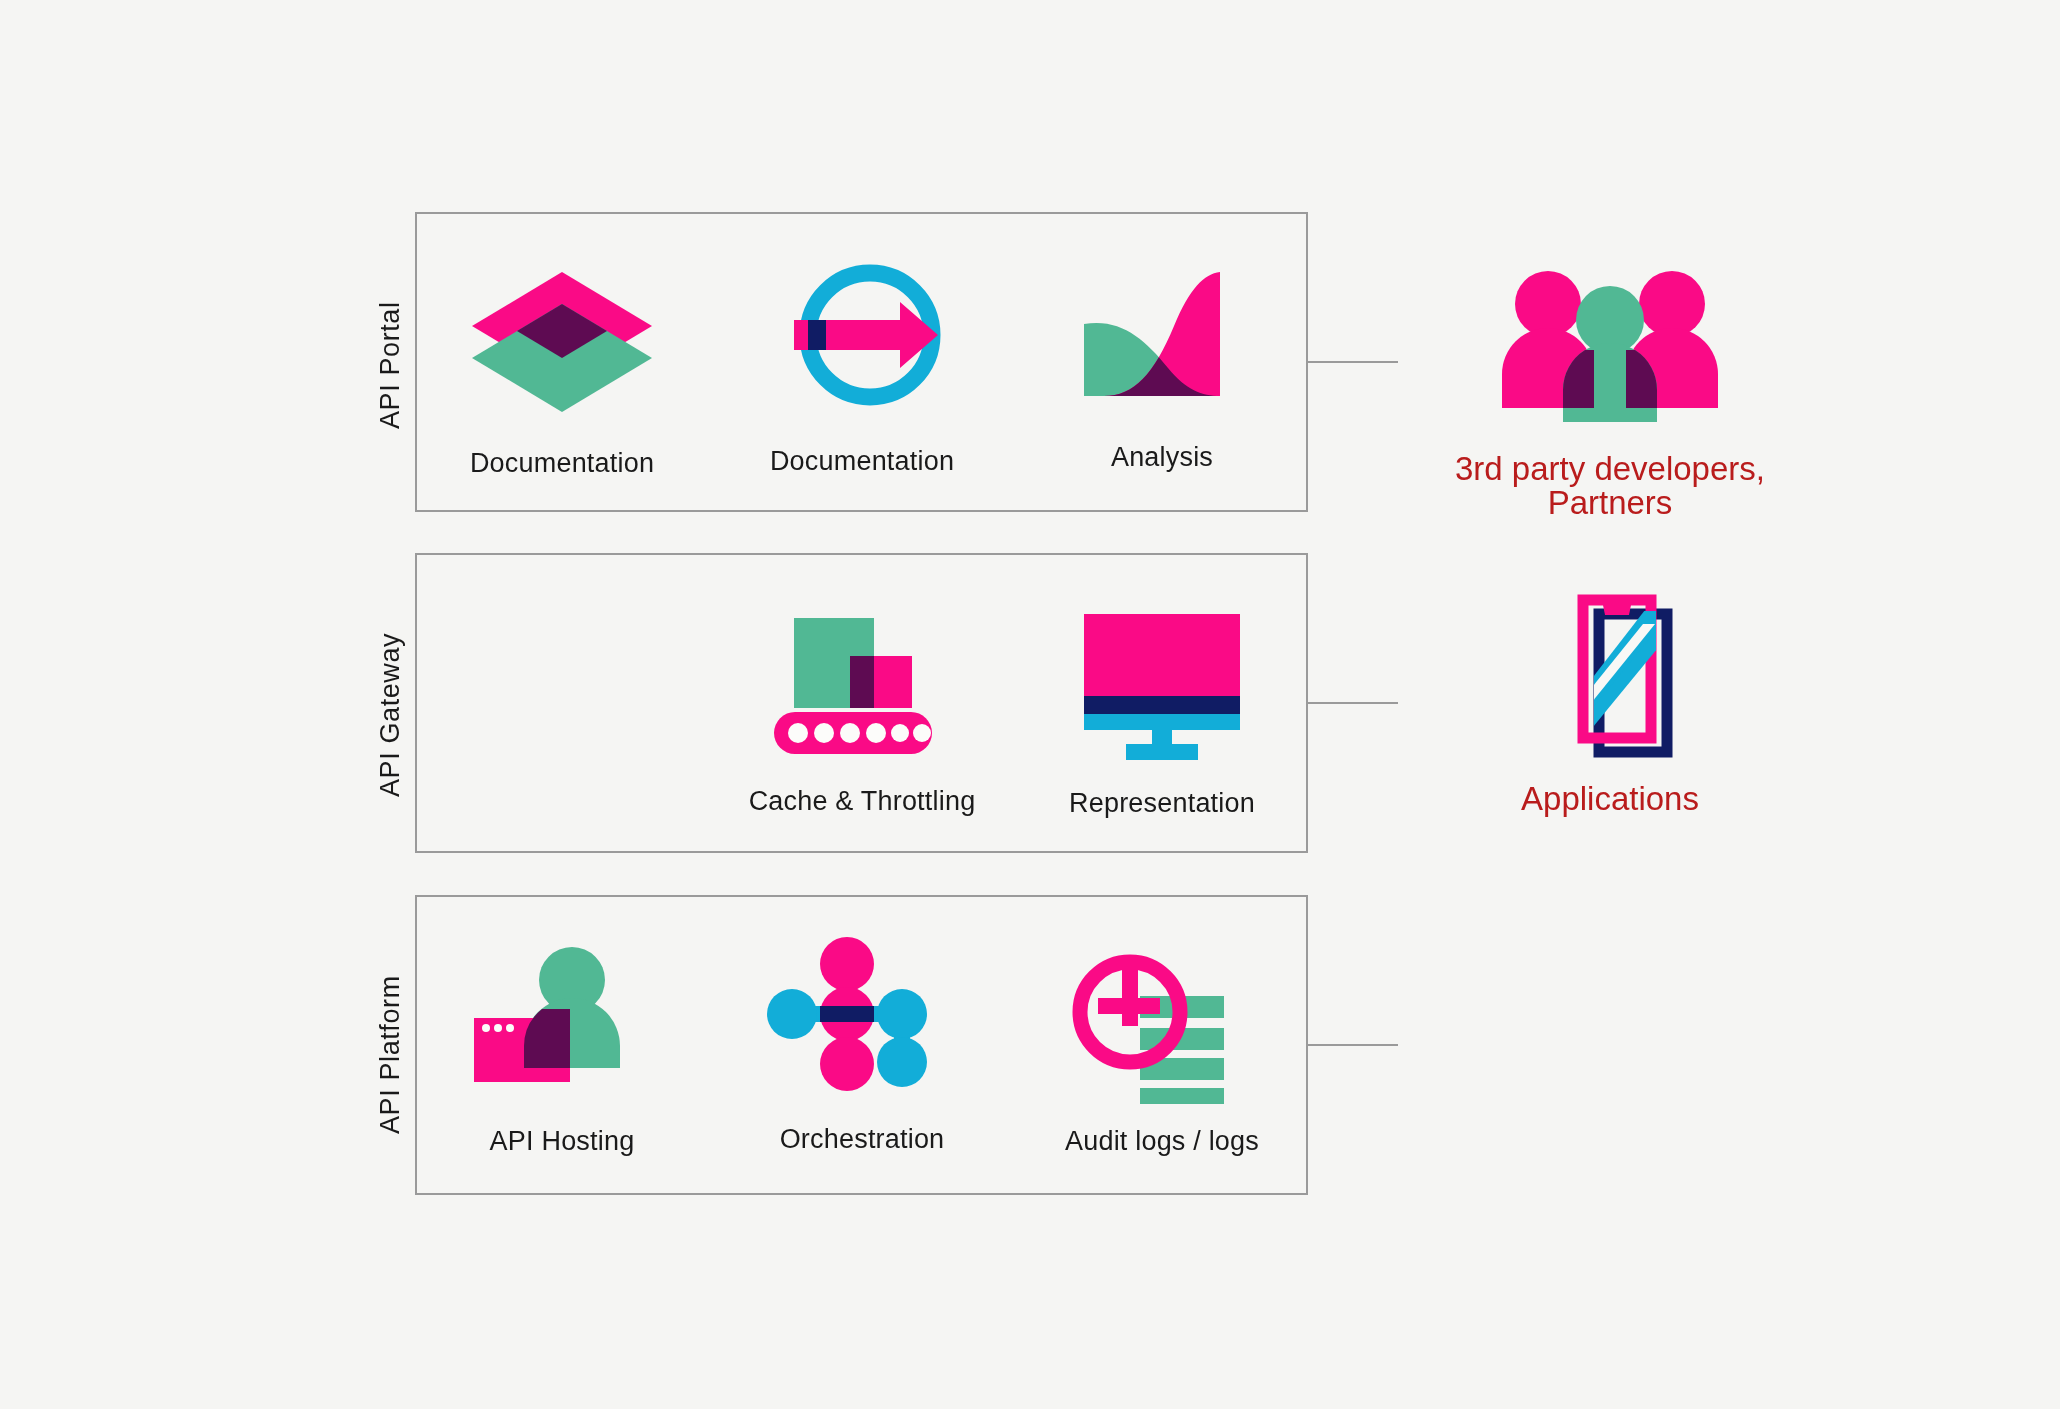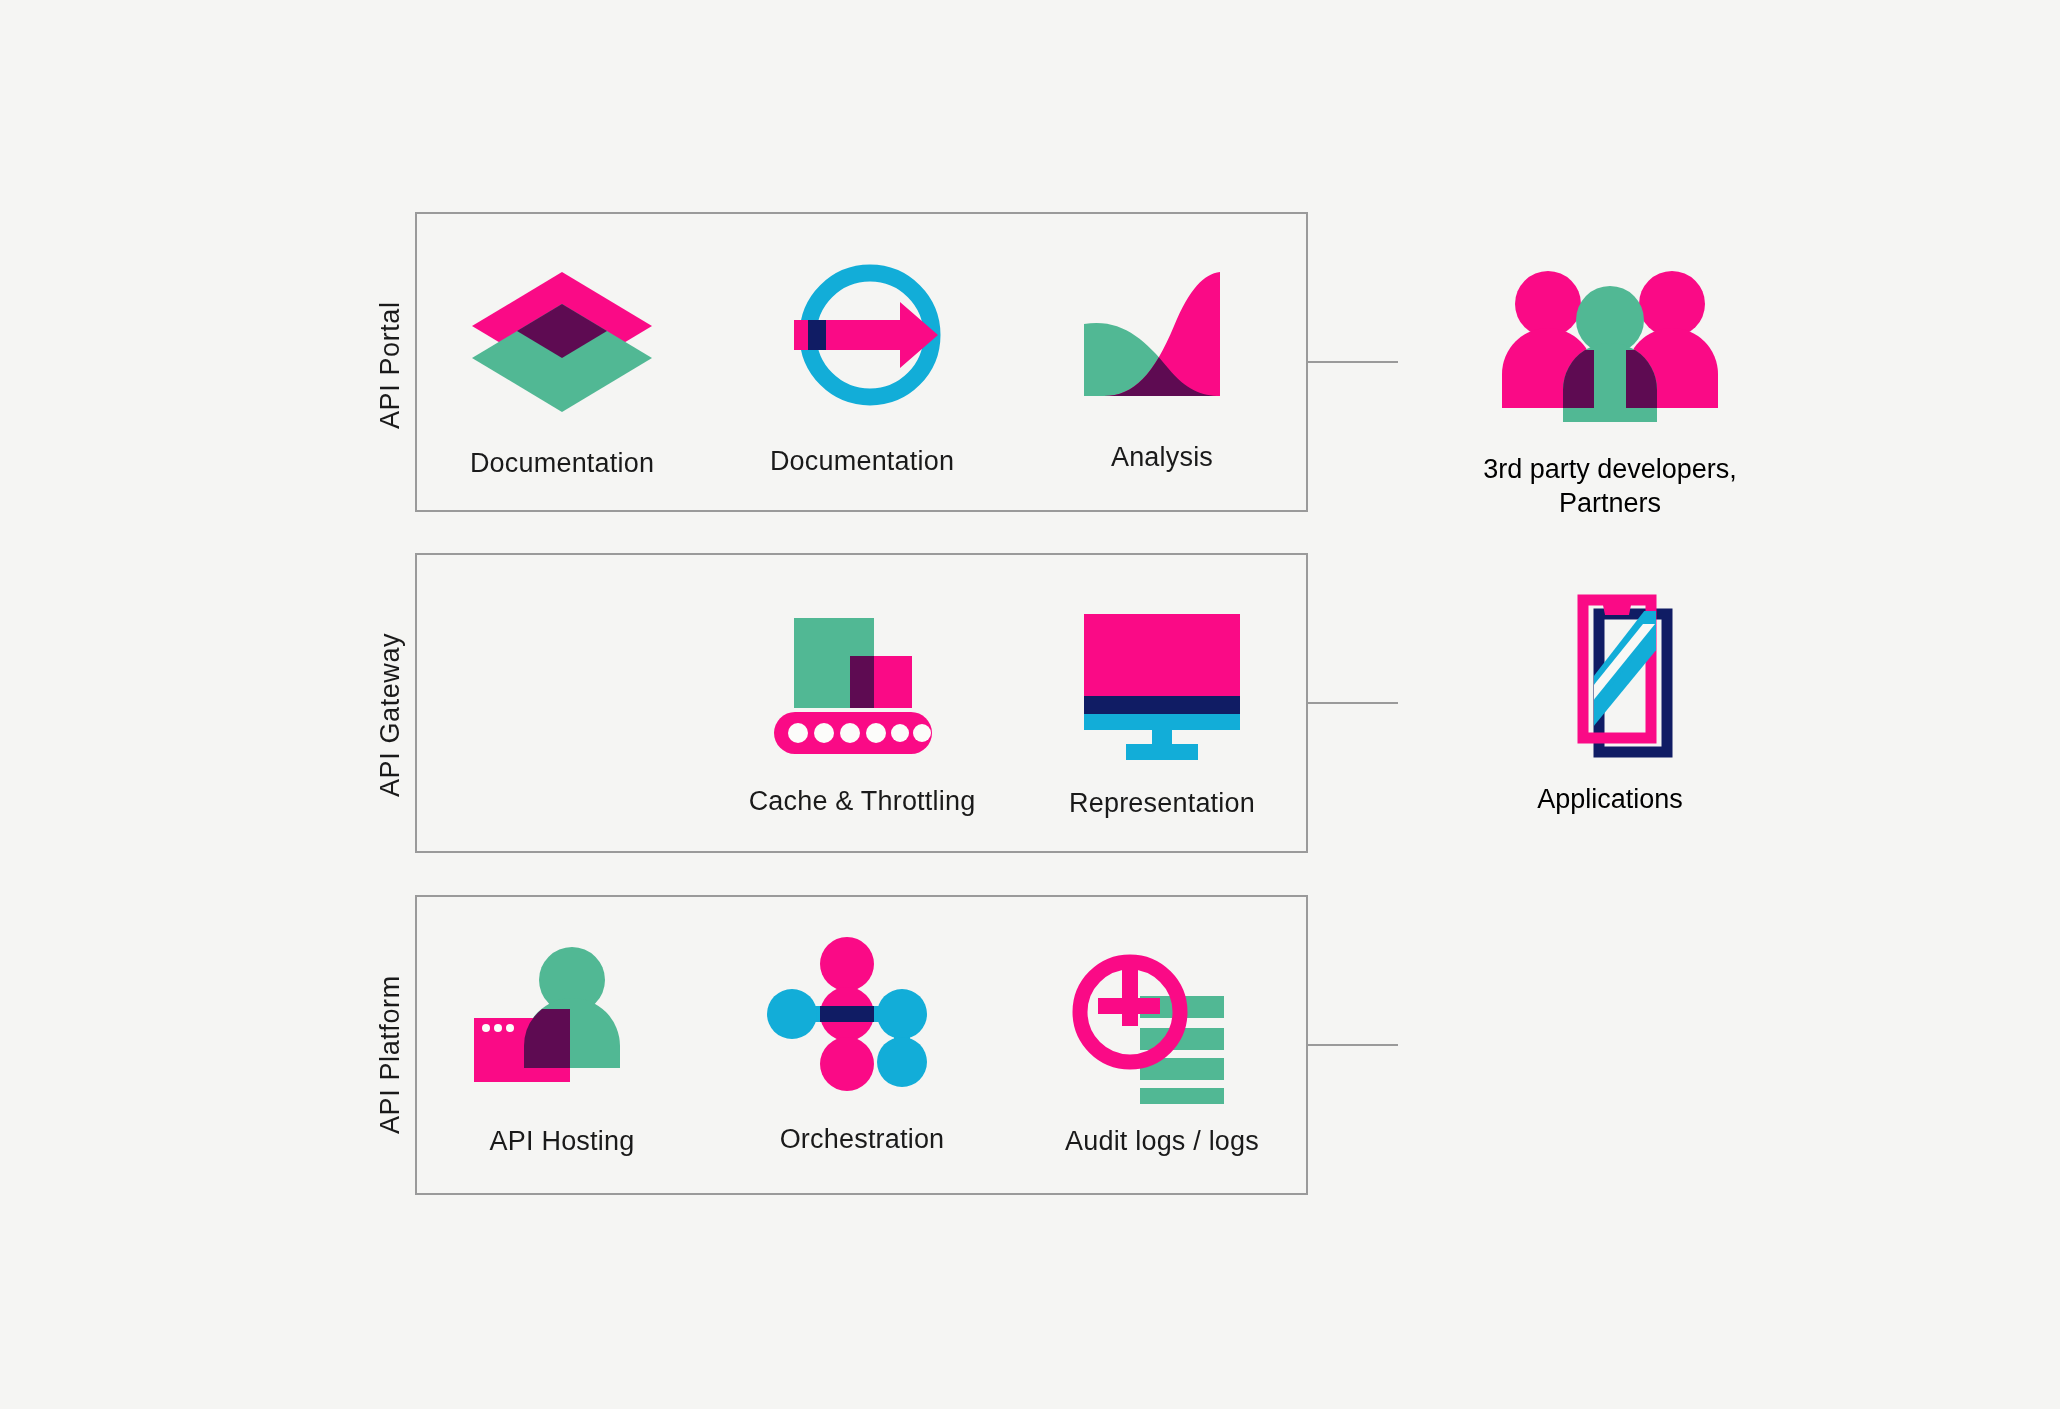--- a/index.html
+++ b/index.html
@@ -38,21 +38,21 @@
     letter-spacing:.2px;
     color:#1a1a1a;
     white-space:nowrap;
     margin-top:6px;
   }
 
   
   .actor{position:absolute;width:420px;text-align:center;}
   .actor .art{height:180px;position:relative;margin:0 auto;width:260px;}
   .actor .cap{
-    font-size:27px;line-height:34px;color:#000000;margin-top:10px;
+    font-size:33px;line-height:34px;color:#b91c1c;margin-top:10px;
   }
 
   .connector{position:absolute;height:2px;background:#9a9a9a;}
 
   svg{display:block;overflow:visible;}
 </style>
 </head>
 <body>
 
 <div class="stage">

